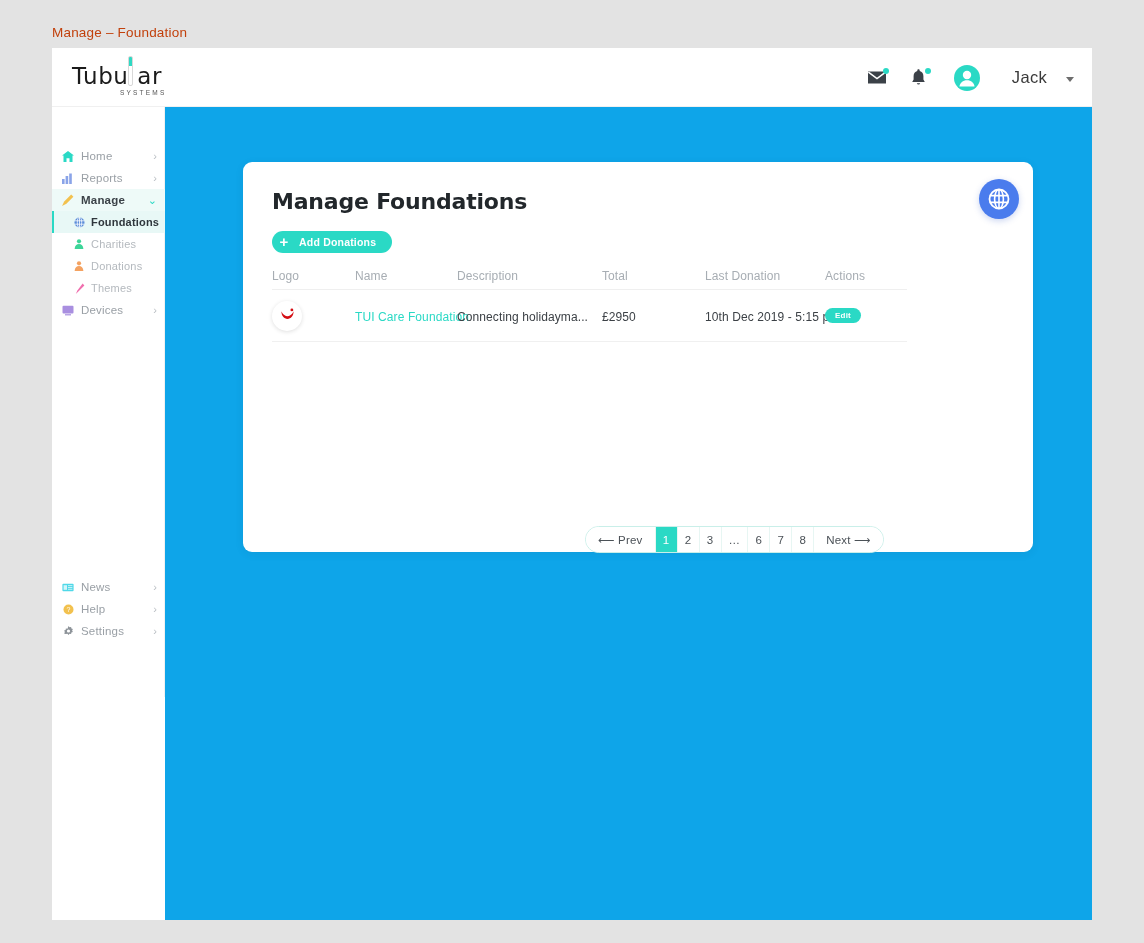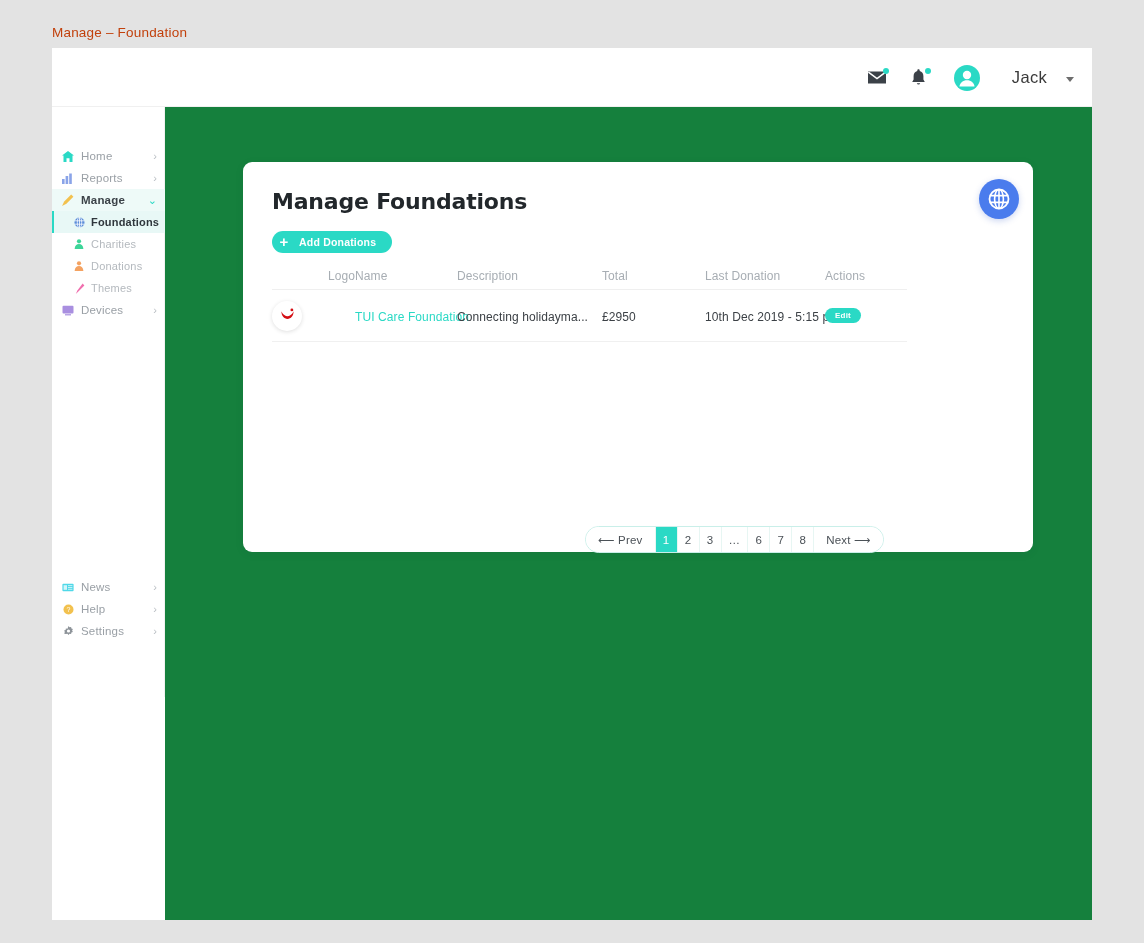--- a/index.html
+++ b/index.html
@@ -201,21 +201,21 @@
     width: 2px; height: 100%;
     background: #2ad9c5;
   }
 
   
   .content {
     position: absolute;
     left: 113px; top: 59px;
     width: 927px;
     height: 813px;
-    background: #15803d;
+    background: #0ea5e9;
   }
 
   .card {
     position: absolute;
     left: 78px; top: 55px;
     width: 790px;
     height: 390px;
     background: #ffffff;
     border-radius: 9px;
     box-shadow: 0 2px 10px rgba(30,40,60,.07);
@@ -286,21 +286,21 @@
   }
   .tbl-head .c {
     font-size: 12px;
     color: #a7adb3;
     letter-spacing: .1px;
   }
   .tbl-body-row {
     height: 52px;
     border-bottom: 1px solid #f0f0f0;
   }
-  .c-logo   { width: 83px; text-align: right; }
+  .c-logo   { width: 83px; }
   .c-name   { width: 102px; }
   .c-desc   { width: 145px; }
   .c-total  { width: 103px; }
   .c-last   { width: 120px; }
   .c-act    { width: 82px; }
 
   .logo-circle {
     width: 30px; height: 30px;
     border-radius: 50%;
     background: #fff;
@@ -366,20 +366,27 @@
 </style>
 </head>
 <body>
 
 <div class="frame-title">Manage – Foundation</div>
 
 <div class="window">
 
   <div class="topbar">
 
+    <div class="logo">
+      <div class="logo-word">
+        <span>Tubu</span><span style="display:inline-block;width:9px"></span><span>ar</span>
+      </div>
+      <div class="logo-tube"></div>
+      <div class="logo-sub">SYSTEMS</div>
+    </div>
 
     <div class="topright">
 
       <div class="ic-btn">
         <svg width="20" height="15" viewBox="0 0 20 15">
           <path d="M1 1.5h18v12H1z" fill="#3b4148"></path>
           <path d="M1.4 2.2L10 8.6l8.6-6.4" stroke="#ffffff" stroke-width="1.6" fill="none"></path>
         </svg>
         <span class="badge-dot"></span>
       </div>

